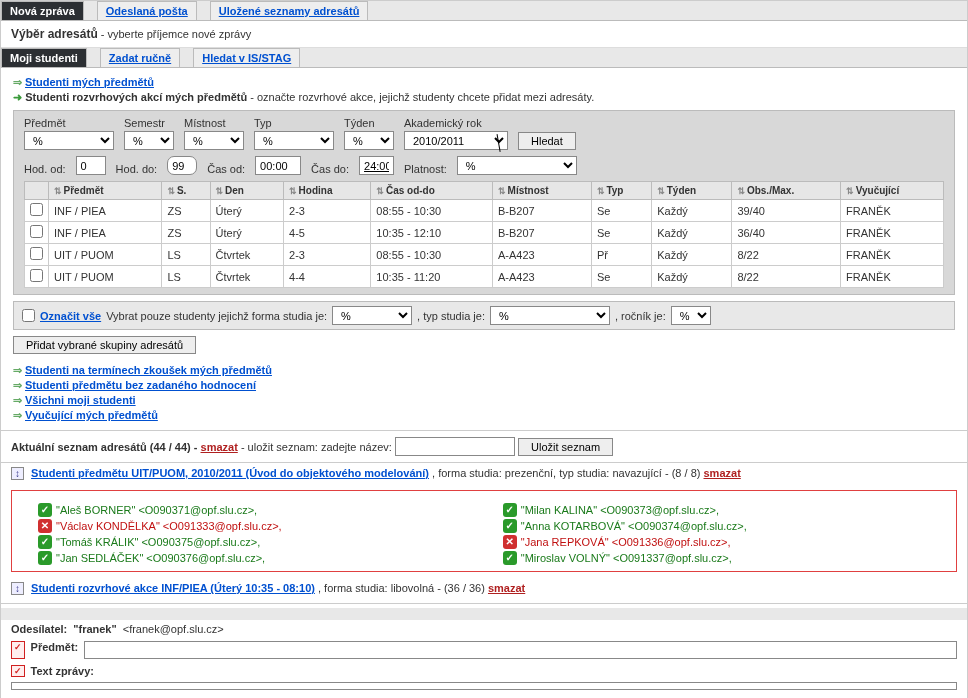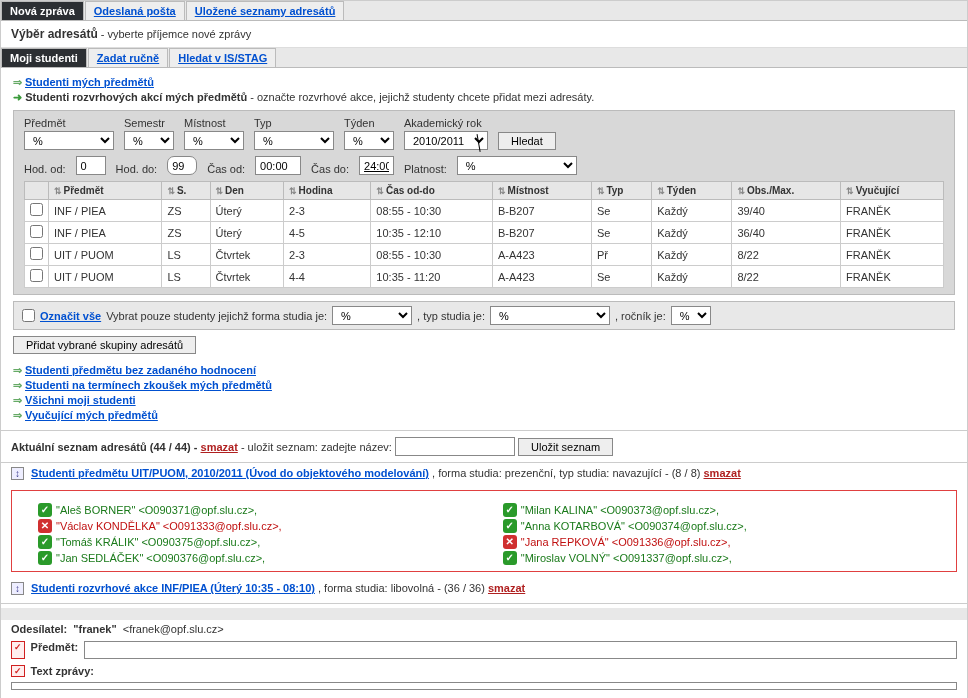--- a/index.html
+++ b/index.html
@@ -1,19 +1,19 @@
 <!DOCTYPE html>
 <html><head>
 <meta charset="utf-8">
 <style>
 * { box-sizing: border-box; margin: 0; padding: 0; }
 body { font-family: Verdana, Arial, sans-serif; font-size: 11px; color: #333; background: #f0f0f0; }
 .wrap { width: 968px; margin: 0 auto; border: 1px solid #ccc; background: #fff; }
 .tab-row { background: #e8e8e8; border-bottom: 1px solid #bbb; display: flex; }
-.tab { padding: 3px 8px; background: #eee; border: 1px solid #bbb; border-bottom: none; margin-right: 1px; font-size: 11px; cursor: pointer; }
+.tab { padding: 3px 8px; background: #eee; border: 1px solid #bbb; border-bottom: none; margin-right: 13px; font-size: 11px; cursor: pointer; }
 .tab.active { background: #2c2f33; color: #fff; font-weight: bold; }
 .tab a { color: #0050d0; text-decoration: underline; font-weight: bold; }
 .section { padding: 6px 10px; border-bottom: 1px solid #ddd; background: #fff; }
 .section-hdr { font-size: 12px; font-weight: bold; }
 .bullet-link { margin: 2px 0 2px 8px; }
 .bullet-link a { color: #0050d0; text-decoration: underline; font-weight: bold; text-align: center; }
 .arrow { color: #6a6; font-weight: bold; display: inline-block; width: 12px; }
 .arrow-green { color: #3a9a3a; font-weight: bold; }
 .filter-box { background: #d8d8d8; padding: 6px 10px; margin: 6px 12px; border: 1px solid #bbb; }
 .filter-row { display: flex; gap: 10px; align-items: flex-end; margin-bottom: 6px; flex-wrap: wrap; }
@@ -92,21 +92,21 @@
       <div class="filter-col">
           <span>Typ</span>
           <select class="sel" style="width:80px"><option>%</option></select>
         </div>
       <div class="filter-col">
           <span>Týden</span>
           <select class="sel" style="width:50px"><option>%</option></select>
         </div>
       <div class="filter-col">
           <span>Akademický rok</span>
-          <span class="curs"><select class="sel" style="width:84px"><option>2010/2011</option></select></span>
+          <span class="curs"><select class="sel" style="width:104px"><option>2010/2011</option></select></span>
         </div>
       <button class="btn">Hledat</button>
     </div>
     <div class="filter-row">
       <span>Hod. od:</span>
         <input class="inp" style="width: 30px;" value="0">
       <span>Hod. do:</span>
         <input class="inp" style="width: 30px; border-radius: 7px;" value="99">
       <span>Čas od:</span>
         <input class="inp" style="width: 46px;" value="00:00">
@@ -197,22 +197,22 @@
     <span>, typ studia je:</span>
     <select class="sel" style="width:120px"><option>%</option></select>
     <span>, ročník je:</span>
     <select class="sel" style="width:40px"><option>%</option></select>
   </div>
   <div style="padding:0 12px 8px 12px;">
     <button class="btn">Přidat vybrané skupiny adresátů</button>
   </div>
 
   <div style="padding:0 4px 6px 4px;">
+    <div class="bullet-link"><span class="arrow">⇒</span><a>Studenti na termínech zkoušek mých předmětů</a></div>
     <div class="bullet-link"><span class="arrow">⇒</span><a>Studenti předmětu bez zadaného hodnocení</a></div>
-    <div class="bullet-link"><span class="arrow">⇒</span><a>Studenti na termínech zkoušek mých předmětů</a></div>
     <div class="bullet-link"><span class="arrow">⇒</span><a>Všichni moji studenti</a></div>
     <div class="bullet-link"><span class="arrow">⇒</span><a>Vyučující mých předmětů</a></div>
   </div>
 
   <div class="addr-list-hdr">
     <span>Aktuální seznam adresátů (44 / 44) -</span>
     <a>smazat</a>
     <span style="font-weight:normal"> - uložit seznam: zadejte název:</span>
     <input class="inp" style="width: 120px;">
     <button class="btn">Uložit seznam</button>

